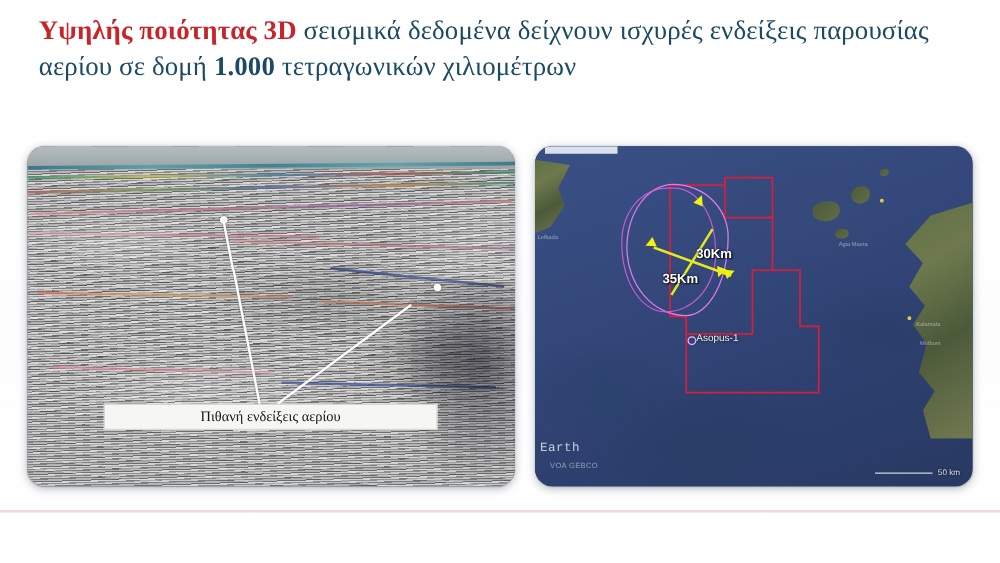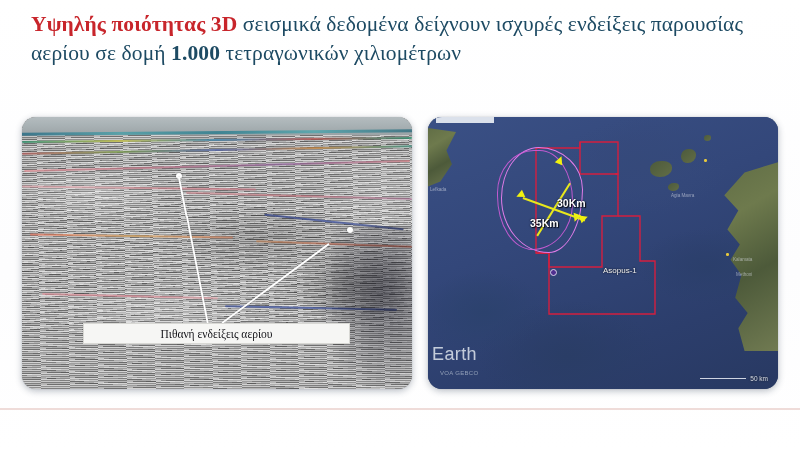--- a/index.html
+++ b/index.html
@@ -245,27 +245,26 @@
     border: 1px solid #d9d0ea;
     border-radius: 50%;
   }
   .well-label {
     position: absolute;
     left: 129px; top: 149px;
     font-size: 8px;
     color: #f0f0f0;
     text-shadow: 0 0 2px rgba(0,0,0,0.95);
     white-space: nowrap;
-    margin-left: 46px;
   }
   .earth-watermark {
     position: absolute;
     left: 4px; bottom: 24px;
-    font-family: Liberation Sans, sans-serif;
-    font-size: 18px;
+    font-family: Liberation Mono, monospace;
+    font-size: 10px;
     color: rgba(228,234,242,0.82);
     letter-spacing: 0.4px;
     margin-top: 39px;
   }
   .earth-credit {
     position: absolute;
     left: 12px; bottom: 13px;
     font-size: 6px;
     color: rgba(205,214,226,0.62);
     letter-spacing: 0.3px;

